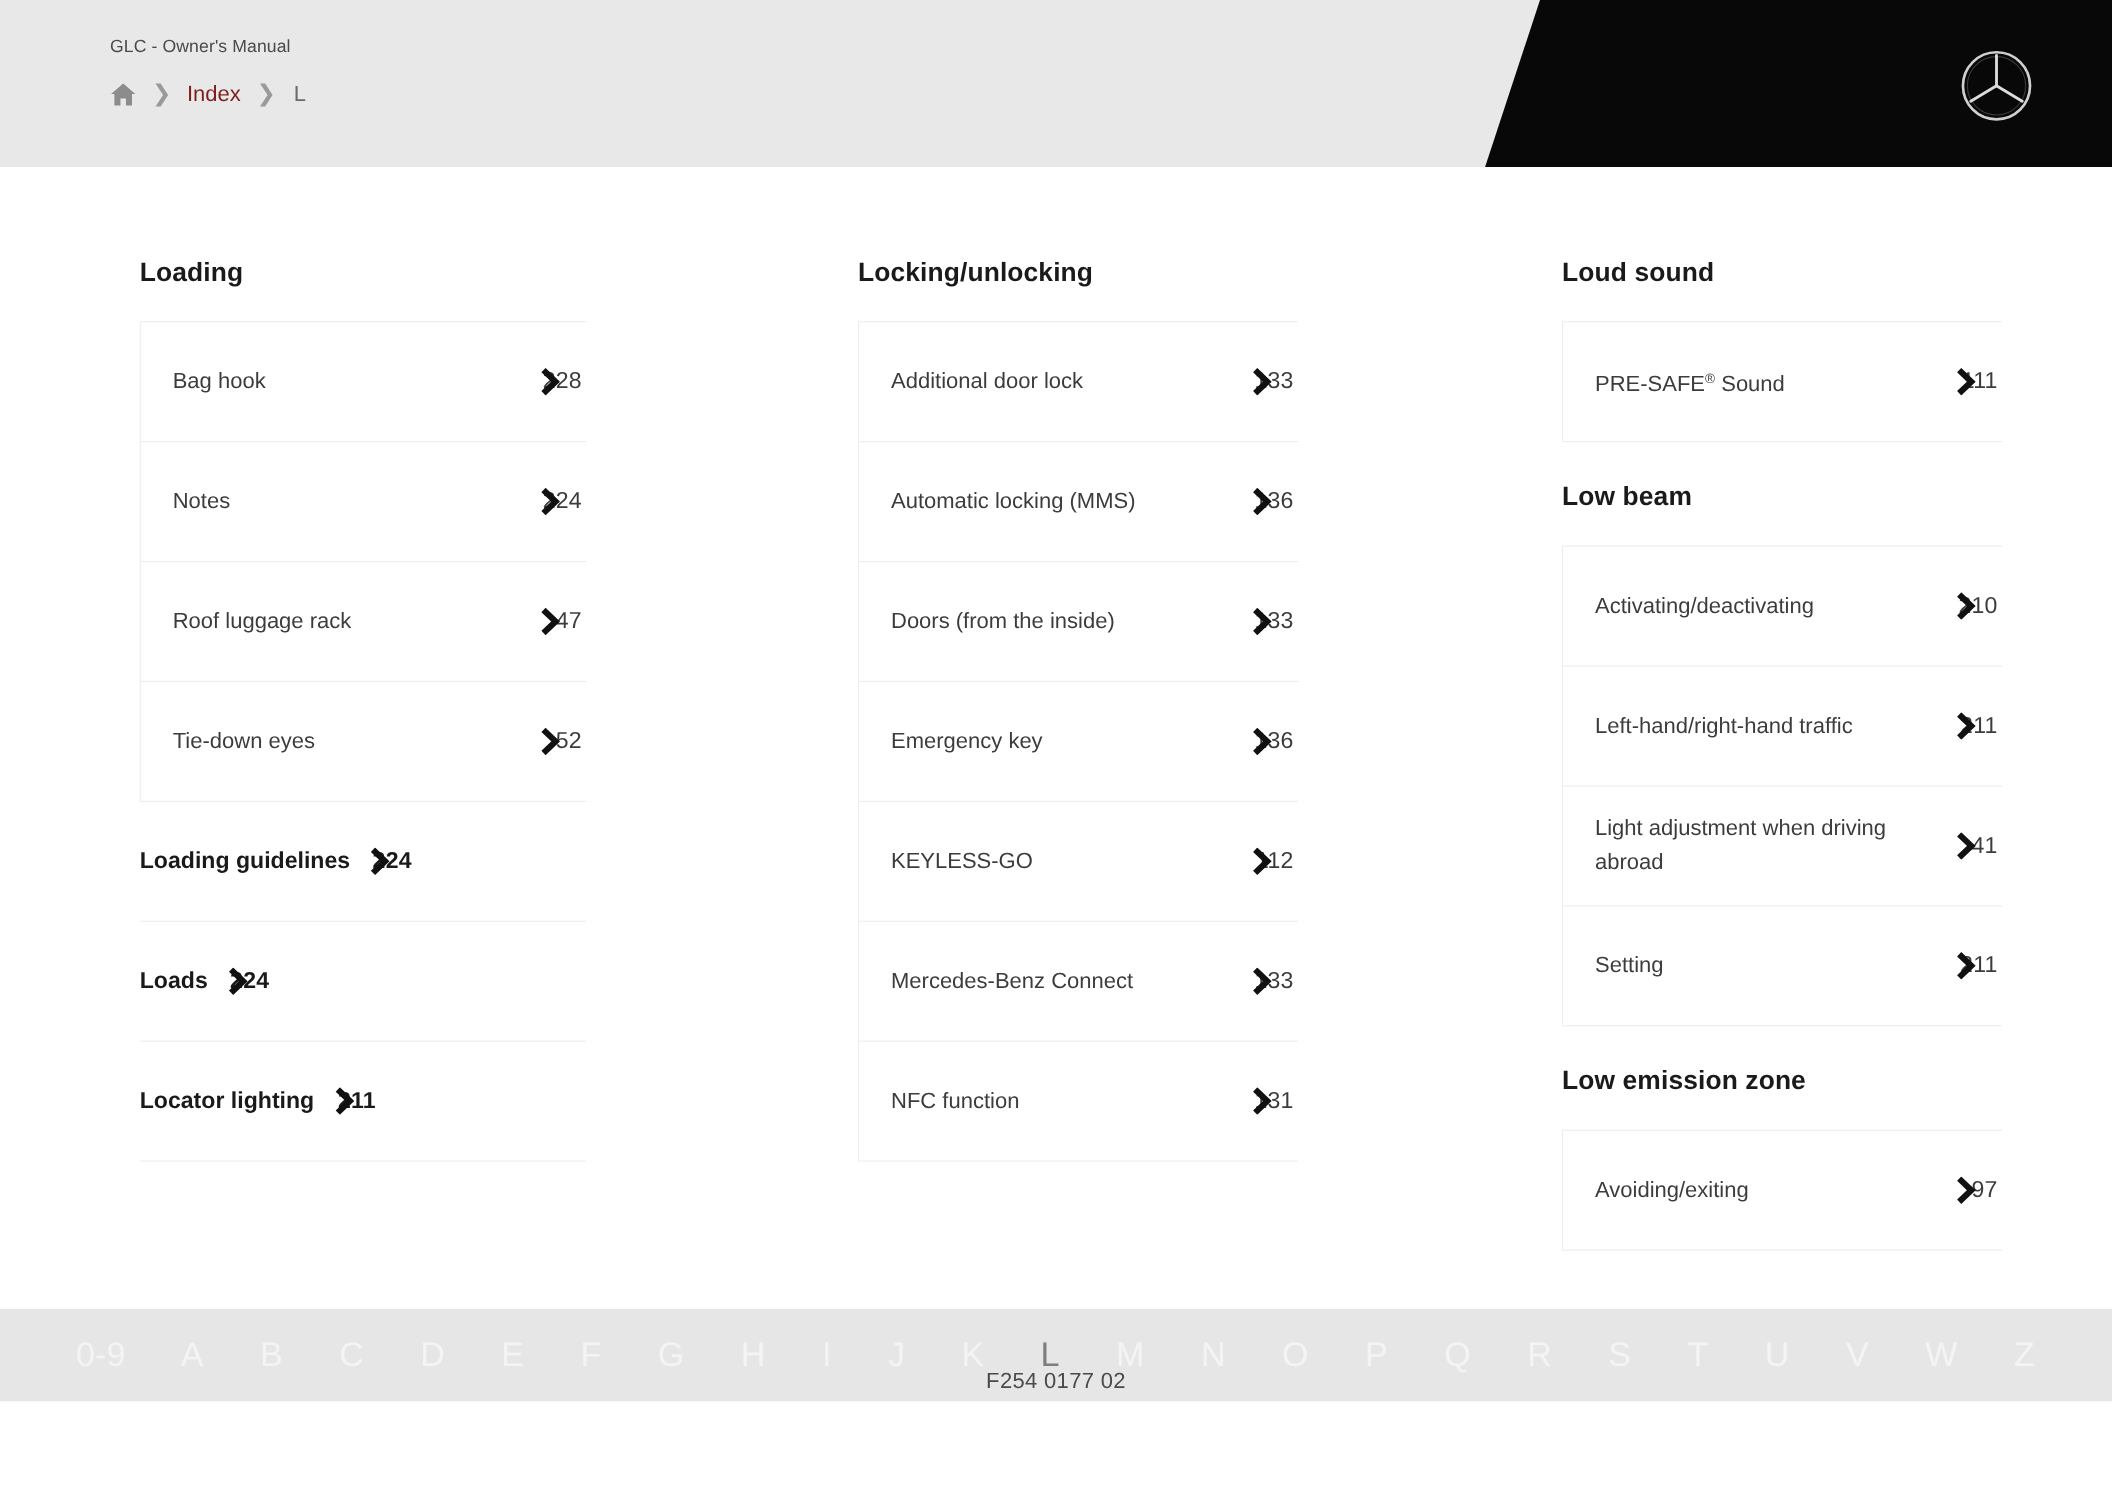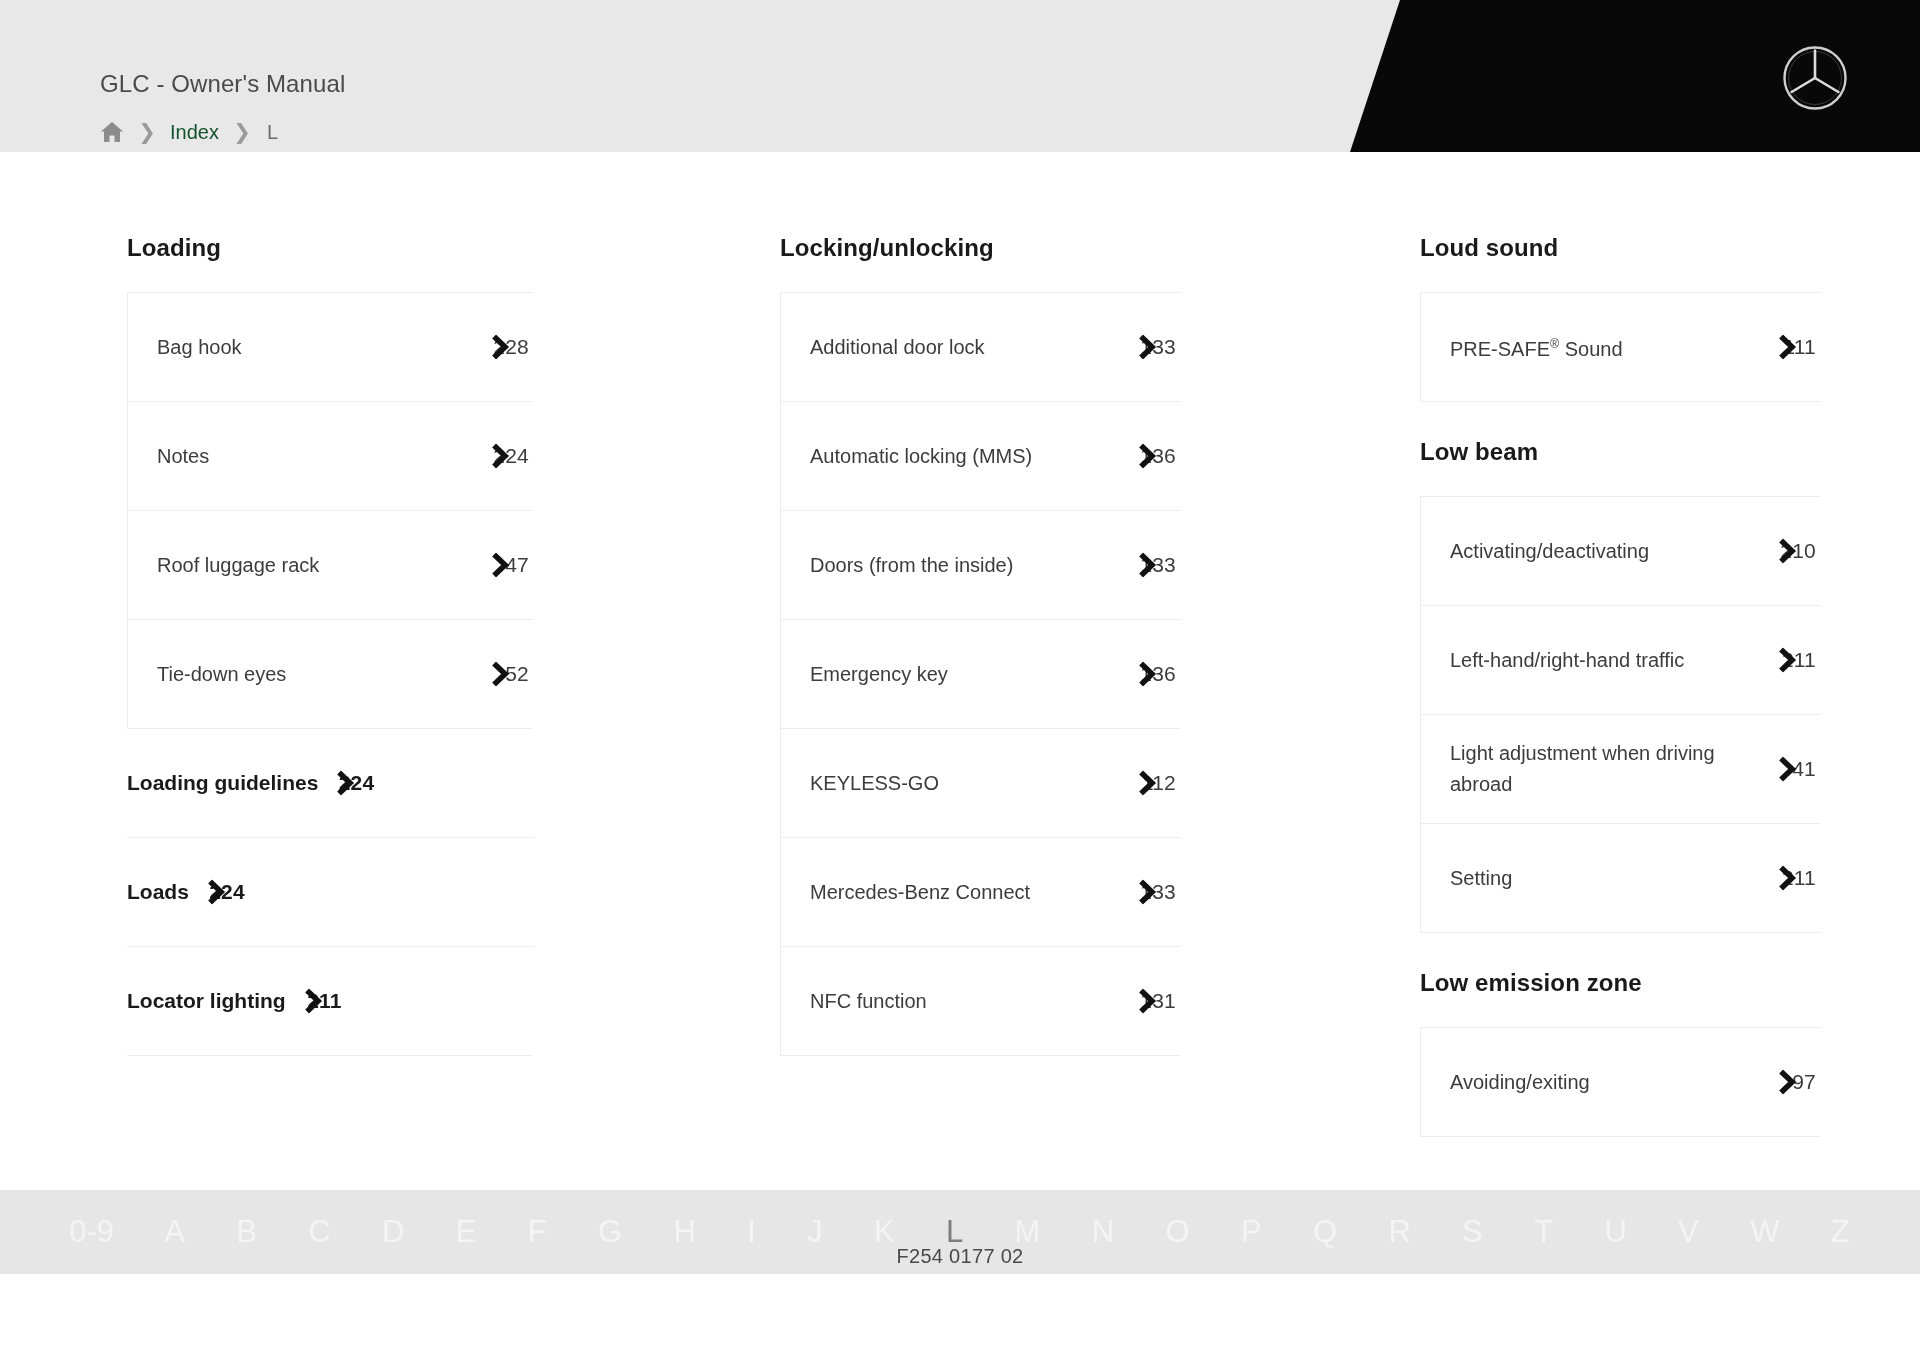--- a/index.html
+++ b/index.html
@@ -23,46 +23,45 @@
     top: 0; right: 0;
     width: 600px; height: 152px;
     background: #080808;
     clip-path: polygon(80px 0, 100% 0, 100% 100%, 30px 100%);
   }
   .header-titleblock {
     position: absolute;
     left: 100px; top: 34px;
   }
   .manual-title {
-    font-size: 24px;
+    font-size: 16px;
     color: #4a4a4a;
     letter-spacing: .1px;
     font-weight: 400;
     white-space: nowrap;
-    margin-top: 36px;
   }
   .breadcrumb {
     display: flex;
     align-items: center;
     gap: 0;
     margin-top: 21px;
     height: 26px;
   }
   .bc-home { width: 24px; height: 22px; display:block; }
   .bc-sep {
     width: 46px;
     text-align: center;
     font-size: 21px;
     color: #9a9a9a;
     font-weight: 400;
     line-height: 22px;
   }
   .bc-item {
     font-size: 20px;
-    color: #14532d;
+    color: #7f1d1d;
     font-weight: 400;
     line-height: 22px;
     white-space: nowrap;
   }
   .bc-item.current { color: #6b6b6b; padding-left: 2px; }
 
   .mb-logo {
     position: absolute;
     right: 72px; top: 45px;
     width: 66px; height: 66px;

